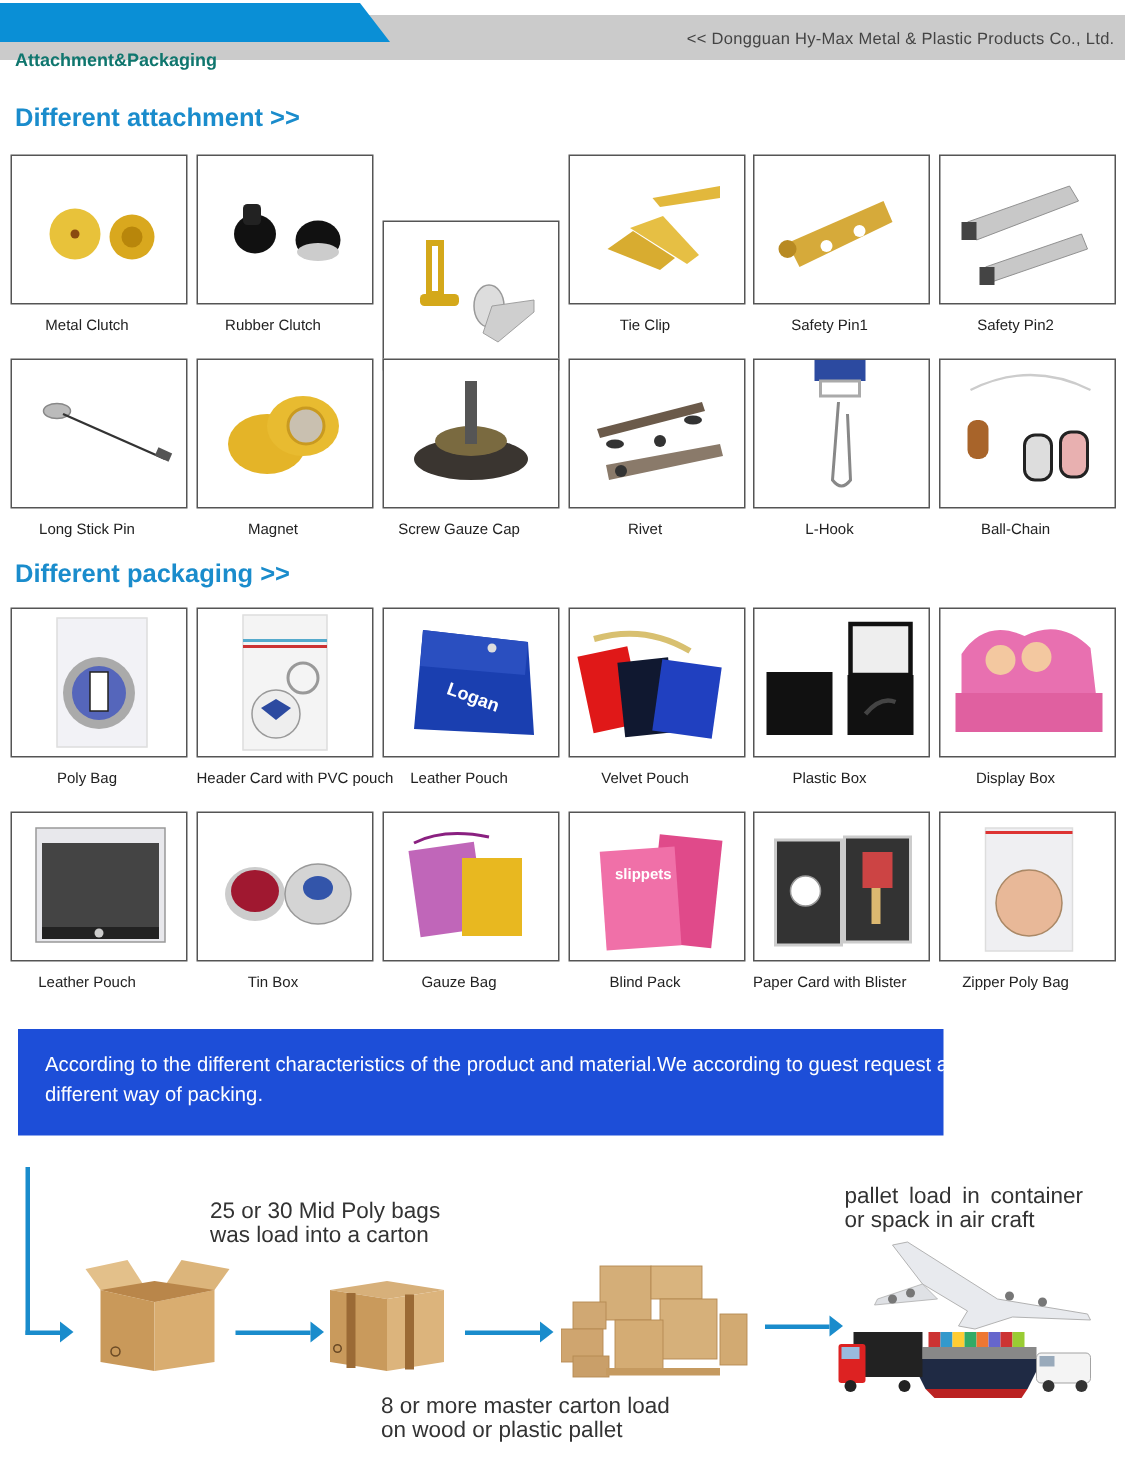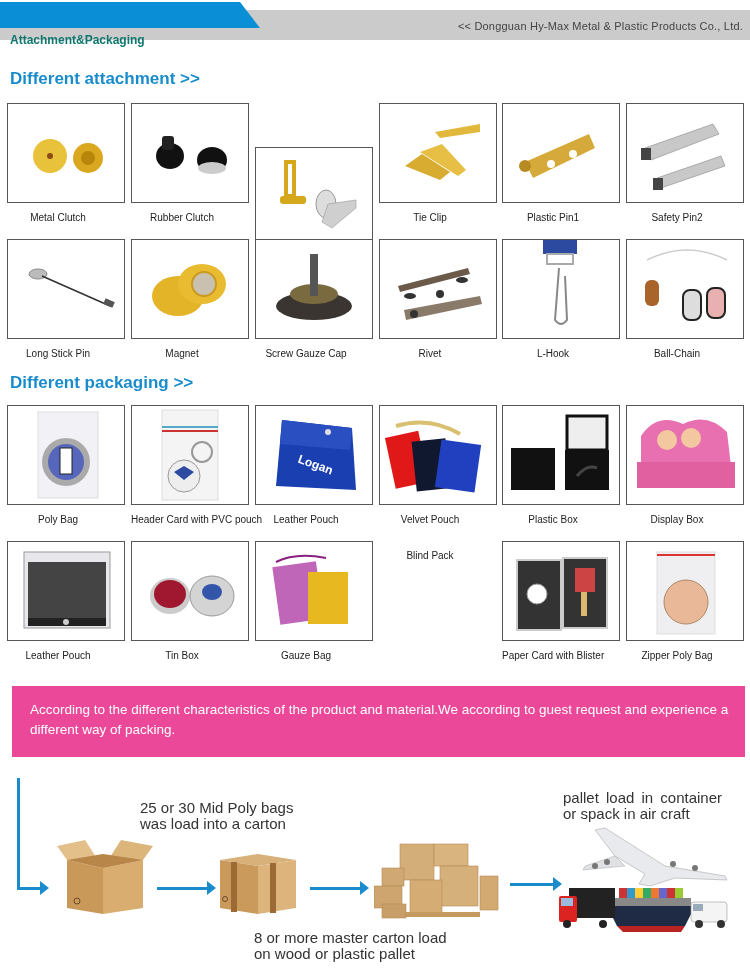--- a/index.html
+++ b/index.html
@@ -12,21 +12,21 @@
              clip-path:polygon(0 0, 240px 0, 260px 100%, 0 100%); }
   .hdr-title { position:absolute; left:10px; top:4px; font-size:12px; font-weight:bold; color:#0f766e; line-height:22px;margin-top:25px; }
   .hdr-company { position:absolute; right:7px; top:20px; font-size:11px; color:#444; letter-spacing:0.2px; }
 
   .section-title { position:absolute; left:10px; font-size:17px; font-weight:bold; color:#1a8ccc; }
 
   .item { position:absolute; width:102px; }
   .item .frame { width:118px; height:100px; border:1px solid #555; background:#fff; position:relative; overflow:hidden; }
   .item .cap { text-align:center; font-size:10px; color:#222; margin-top:9px; white-space:nowrap; }
 
-  .banner { position:absolute; left:12px; top:686px; width:733px; height:71px; background:#ec4899; }
+  .banner { position:absolute; left:12px; top:686px; width:617px; height:71px; background:#1d4ed8; }
   .banner p { position:absolute; left:18px; top:14px; width:700px; color:#fff; font-size:13.5px; line-height:20px; }
 
   .flow-text { position:absolute; font-size:15px; color:#333; line-height:16px; }
   .vline { position:absolute; left:17px; top:778px; width:3px; height:112px; background:#1a8ccc; }
   .hline { position:absolute; height:3px; background:#1a8ccc; }
   .arrowhead { position:absolute; width:0; height:0; border-top:7px solid transparent; border-bottom:7px solid transparent; border-left:9px solid #1a8ccc; }
 </style>
 </head>
 <body>
 
@@ -73,21 +73,21 @@
         </svg></div>
       <div class="cap">Tie Clip</div>
     </div>
     <div class="item" style="left: 502px; top: 103px;">
       <div class="frame"><svg width="116" height="98">
           <polygon points="22,58 86,30 92,44 30,74" fill="#d6aa3a"></polygon>
           <circle cx="48" cy="60" r="4" fill="#fff"></circle>
           <circle cx="70" cy="50" r="4" fill="#fff"></circle>
           <circle cx="22" cy="62" r="6" fill="#b88a22"></circle>
         </svg></div>
-      <div class="cap">Plastic Pin1</div>
+      <div class="cap">Safety Pin1</div>
     </div>
     <div class="item" style="left: 626px; top: 103px;">
       <div class="frame"><svg width="116" height="98">
           <polygon points="18,44 86,20 92,30 24,56" fill="#c8c8c8" stroke="#888" stroke-width="0.6"></polygon>
           <rect x="14" y="44" width="10" height="12" fill="#444"></rect>
           <polygon points="30,74 94,52 98,62 34,84" fill="#c8c8c8" stroke="#888" stroke-width="0.6"></polygon>
           <rect x="26" y="74" width="10" height="12" fill="#444"></rect>
         </svg></div>
       <div class="cap">Safety Pin2</div>
     </div>
@@ -224,20 +224,25 @@
     </div>
     <div class="item" style="left: 255px; top: 541px;">
       <div class="frame"><svg width="116" height="98">
           <rect x="20" y="22" width="44" height="58" fill="#b040a8" opacity="0.8" transform="rotate(-8 42 50)"></rect>
           <rect x="52" y="30" width="40" height="52" fill="#e8b820"></rect>
           <path d="M20 20 Q40 10 70 16" stroke="#8a2080" stroke-width="2" fill="none"></path>
         </svg></div>
       <div class="cap">Gauze Bag</div>
     </div>
     <div class="item" style="left: 379px; top: 541px;">
+      <div class="frame"><svg width="116" height="98">
+          <rect x="56" y="16" width="42" height="72" fill="#e04a8a" transform="rotate(6 76 52)"></rect>
+          <rect x="22" y="24" width="50" height="66" fill="#f070a8" transform="rotate(-4 46 56)"></rect>
+          <text x="30" y="44" fill="#fff" font-size="10" font-weight="bold" font-family="Liberation Sans, sans-serif">slippets</text>
+        </svg></div>
       <div class="cap">Blind Pack</div>
     </div>
     <div class="item" style="left: 502px; top: 541px;">
       <div class="frame"><svg width="116" height="98">
           <rect x="14" y="18" width="44" height="70" fill="#333" stroke="#ccc" stroke-width="2"></rect>
           <rect x="60" y="16" width="44" height="70" fill="#333" stroke="#ccc" stroke-width="2"></rect>
           <circle cx="34" cy="52" r="10" fill="#fff" stroke="#999"></circle>
           <rect x="72" y="26" width="20" height="24" fill="#c44"></rect>
           <rect x="78" y="50" width="6" height="24" fill="#dcb870"></rect>
         </svg></div>

